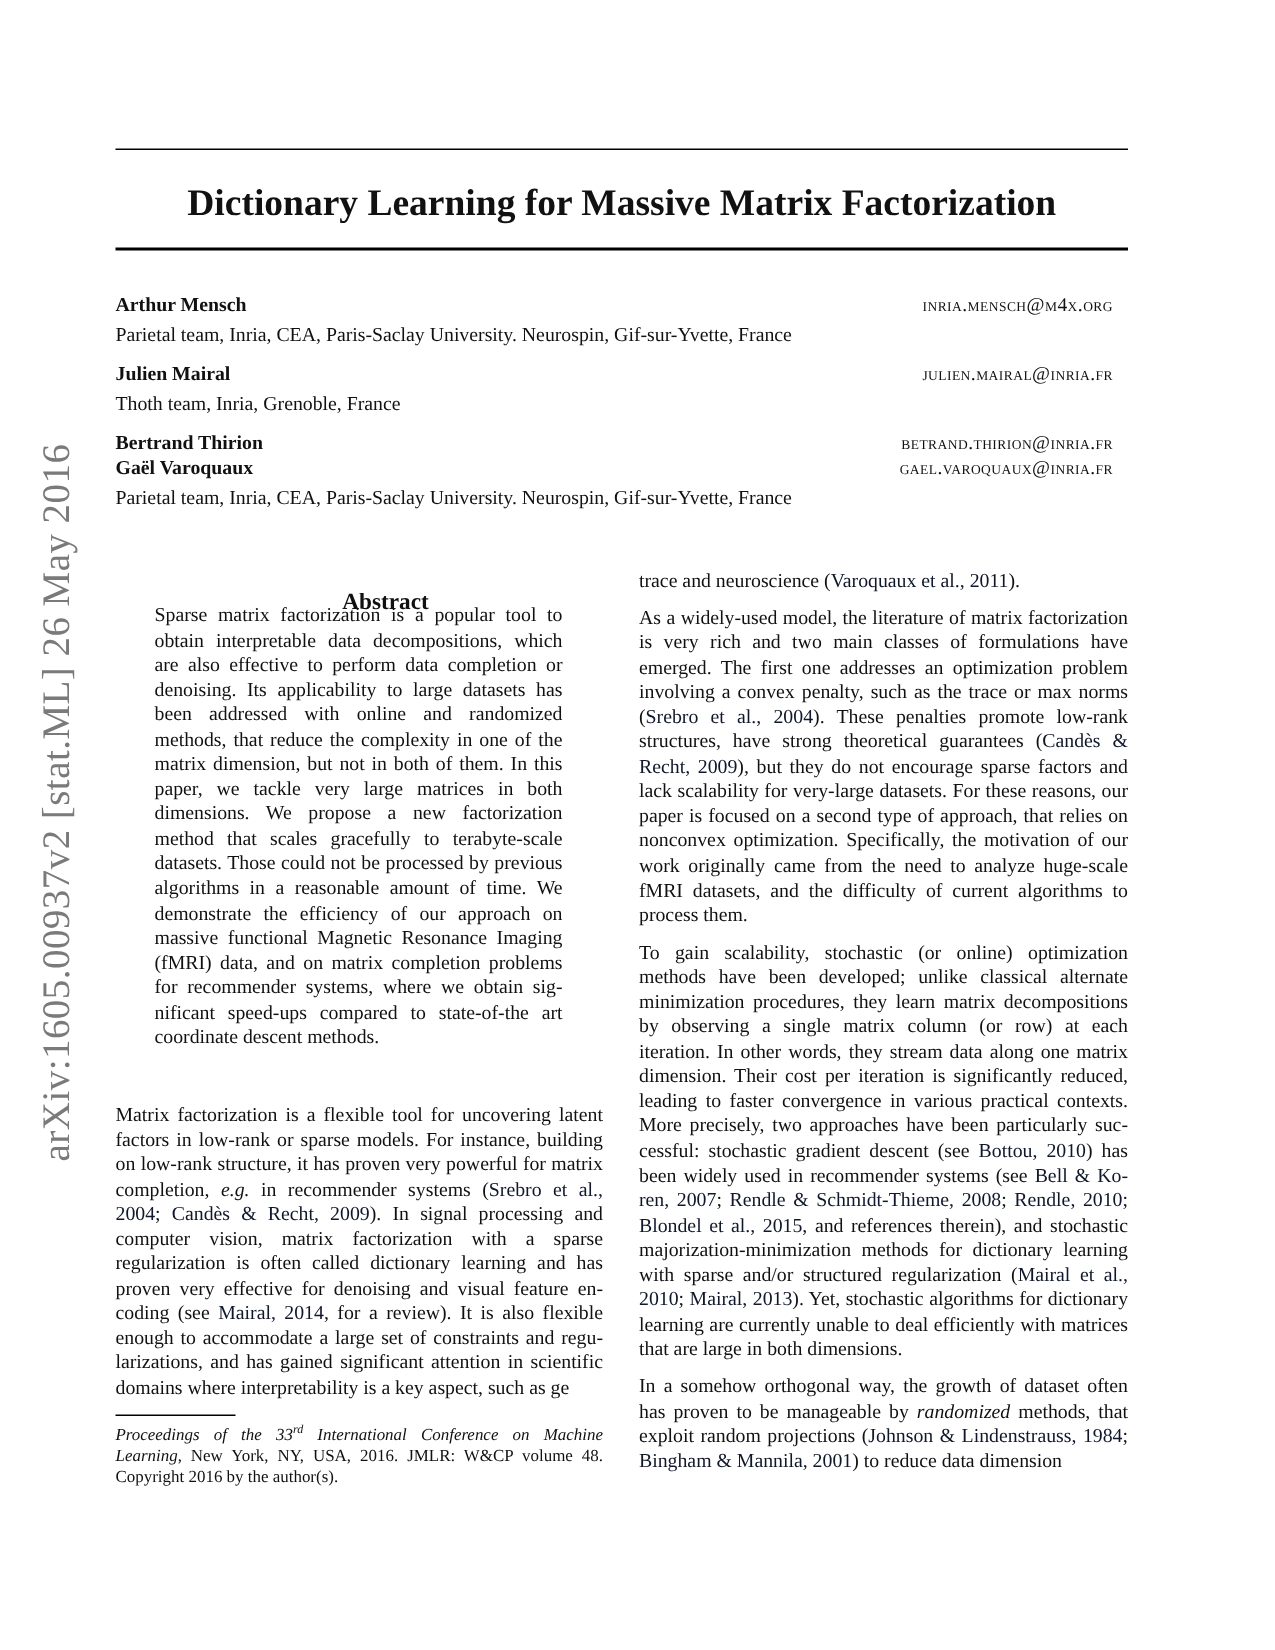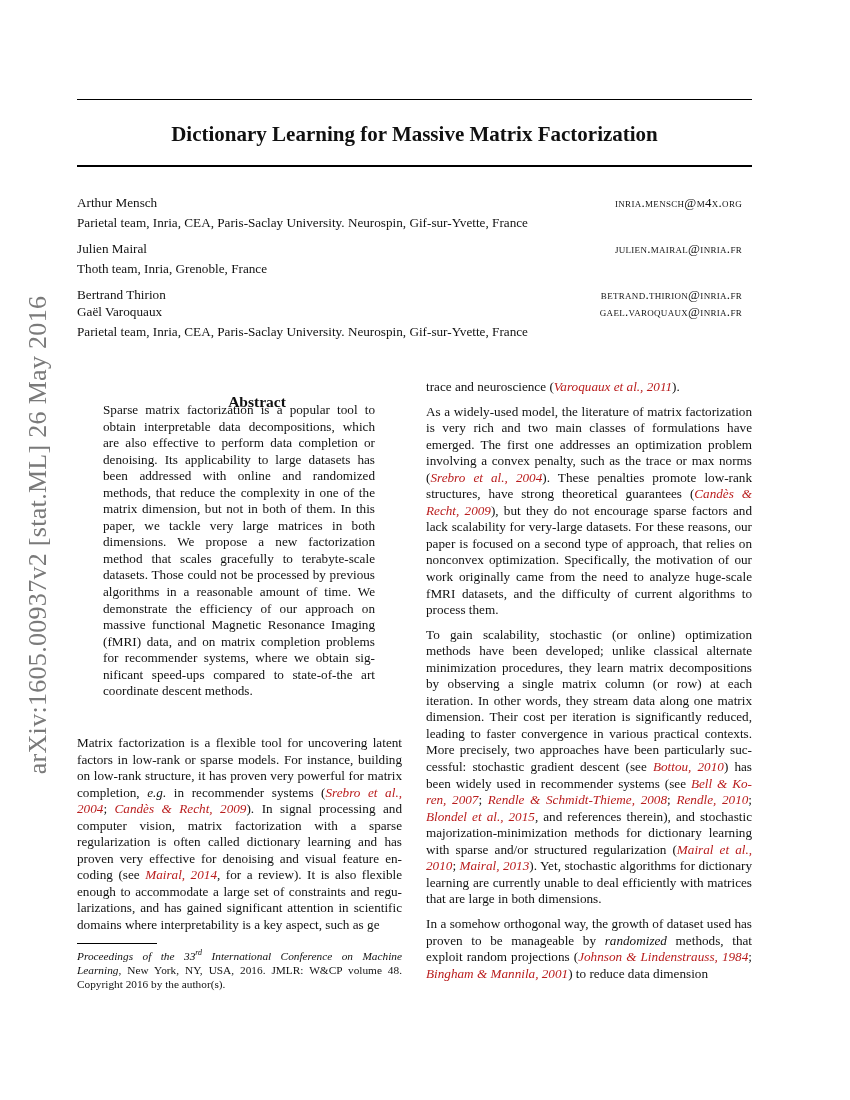--- a/index.html
+++ b/index.html
@@ -2,35 +2,35 @@
 <html><head>
 <meta charset="utf-8">
 <style>
   html, body { margin: 0; padding: 0; background: #fff; }
   body { width: 850px; height: 1100px; position: relative; overflow: hidden;
          font-family: "Liberation Serif", "DejaVu Serif", serif; color: #111; }
   .rule { position: absolute; left: 77px; width: 675px; background: #000; }
   #rule-top { top: 99px; height: 1px; }
   #rule-bottom { top: 165px; height: 2px; }
   #title { position: absolute; top: 122px; left: 77px; width: 675px; text-align: center;
-           font-weight: bold; font-size: 21px; }
+           font-weight: bold; font-size: 25px; }
   .author-block { position: absolute; left: 77px; width: 665px; font-size: 13.2px; line-height: 17px; }
   .author-row { display: flex; justify-content: space-between; }
-  .author-name { font-weight: normal; }
+  .author-name { font-weight: bold; }
   .email { font-variant: small-caps; font-size: 13px; letter-spacing: 0.3px; }
   #arxiv { position: absolute; left: 38px; top: 535px; transform: translate(-50%,-50%) rotate(-90deg);
            white-space: nowrap; font-size: 26px; color: #7a7a7a; letter-spacing: 0.3px; }
   .col { position: absolute; font-size: 13.2px; line-height: 16.55px; text-align: justify; hyphens: manual; }
   #abs-head { position: absolute; left: 103px; top: 376px; width: 274px; text-align: center;
               font-weight: bold; font-size: 15.5px; }
   #abstract { left: 103px; top: 402px; width: 272px; }
   #left-para { left: 77px; top: 735px; width: 325px; }
   #right-col { left: 426px; top: 379px; width: 326px; }
   p { margin: 0 0 8px 0; }
-  .cite { color: #b91c1c; font-style: italic; }
+  .cite { color: #0f172a; }
   #fn-rule { position: absolute; left: 77px; top: 943px; width: 80px; height: 1px; background: #000; }
   #footnote { position: absolute; left: 77px; top: 946px; width: 325px; font-size: 11.3px; line-height: 14px; text-align: justify; }
   sup { font-size: 8px; }
 </style>
 </head>
 <body>
 
 <div id="arxiv">arXiv:1605.00937v2  [stat.ML]  26 May 2016</div>
 
 <div class="rule" id="rule-top"></div>
@@ -72,14 +72,14 @@
 
 <div id="fn-rule"></div>
 <div id="footnote">
   <i>Proceedings of the 33</i><sup><i>rd</i></sup><i> International Conference on Machine Learning</i><span>, New York, NY, USA, 2016. JMLR: W&amp;CP volume 48. Copyright 2016 by the author(s).</span>
 </div>
 
 <div class="col" id="right-col">
   <p><span>trace and neuroscience (</span><span class="cite">Varoquaux et al., 2011</span><span>).</span></p>
   <p><span>As a widely-used model, the literature of matrix factoriza­tion is very rich and two main classes of formulations have emerged. The first one addresses an optimization prob­lem involving a convex penalty, such as the trace or max norms (</span><span class="cite">Srebro et al., 2004</span><span>). These penalties promote low-rank structures, have strong theoretical guarantees (</span><span class="cite">Candès &amp; Recht, 2009</span><span>), but they do not encourage sparse factors and lack scalability for very-large datasets. For these rea­sons, our paper is focused on a second type of approach, that relies on nonconvex optimization. Specifically, the mo­tivation of our work originally came from the need to ana­lyze huge-scale fMRI datasets, and the difficulty of current algorithms to process them.</span></p>
   <p><span>To gain scalability, stochastic (or online) optimization methods have been developed; unlike classical alternate minimization procedures, they learn matrix decomposi­tions by observing a single matrix column (or row) at each iteration. In other words, they stream data along one matrix dimension. Their cost per iteration is significantly reduced, leading to faster convergence in various practical contexts. More precisely, two approaches have been particularly suc­cessful: stochastic gradient descent (see </span><span class="cite">Bottou, 2010</span><span>) has been widely used in recommender systems (see </span><span class="cite">Bell &amp; Ko­ren, 2007</span><span>; </span><span class="cite">Rendle &amp; Schmidt-Thieme, 2008</span><span>; </span><span class="cite">Rendle, 2010</span><span>; </span><span class="cite">Blondel et al., 2015</span><span>, and references therein), and stochastic majorization-minimization methods for dictionary learning with sparse and/or structured regularization (</span><span class="cite">Mairal et al., 2010</span><span>; </span><span class="cite">Mairal, 2013</span><span>). Yet, stochastic algorithms for dictio­nary learning are currently unable to deal efficiently with matrices that are large in both dimensions.</span></p>
-  <p><span>In a somehow orthogonal way, the growth of dataset used has proven to be manageable by </span><i>randomized</i><span> methods, that exploit random projections (</span><span class="cite">Johnson &amp; Lindenstrauss, 1984</span><span>; </span><span class="cite">Bingham &amp; Mannila, 2001</span><span>) to reduce data dimension</span></p>
+  <p><span>In a somehow orthogonal way, the growth of dataset often has proven to be manageable by </span><i>randomized</i><span> methods, that exploit random projections (</span><span class="cite">Johnson &amp; Lindenstrauss, 1984</span><span>; </span><span class="cite">Bingham &amp; Mannila, 2001</span><span>) to reduce data dimension</span></p>
 </div>
 
 </body></html>

